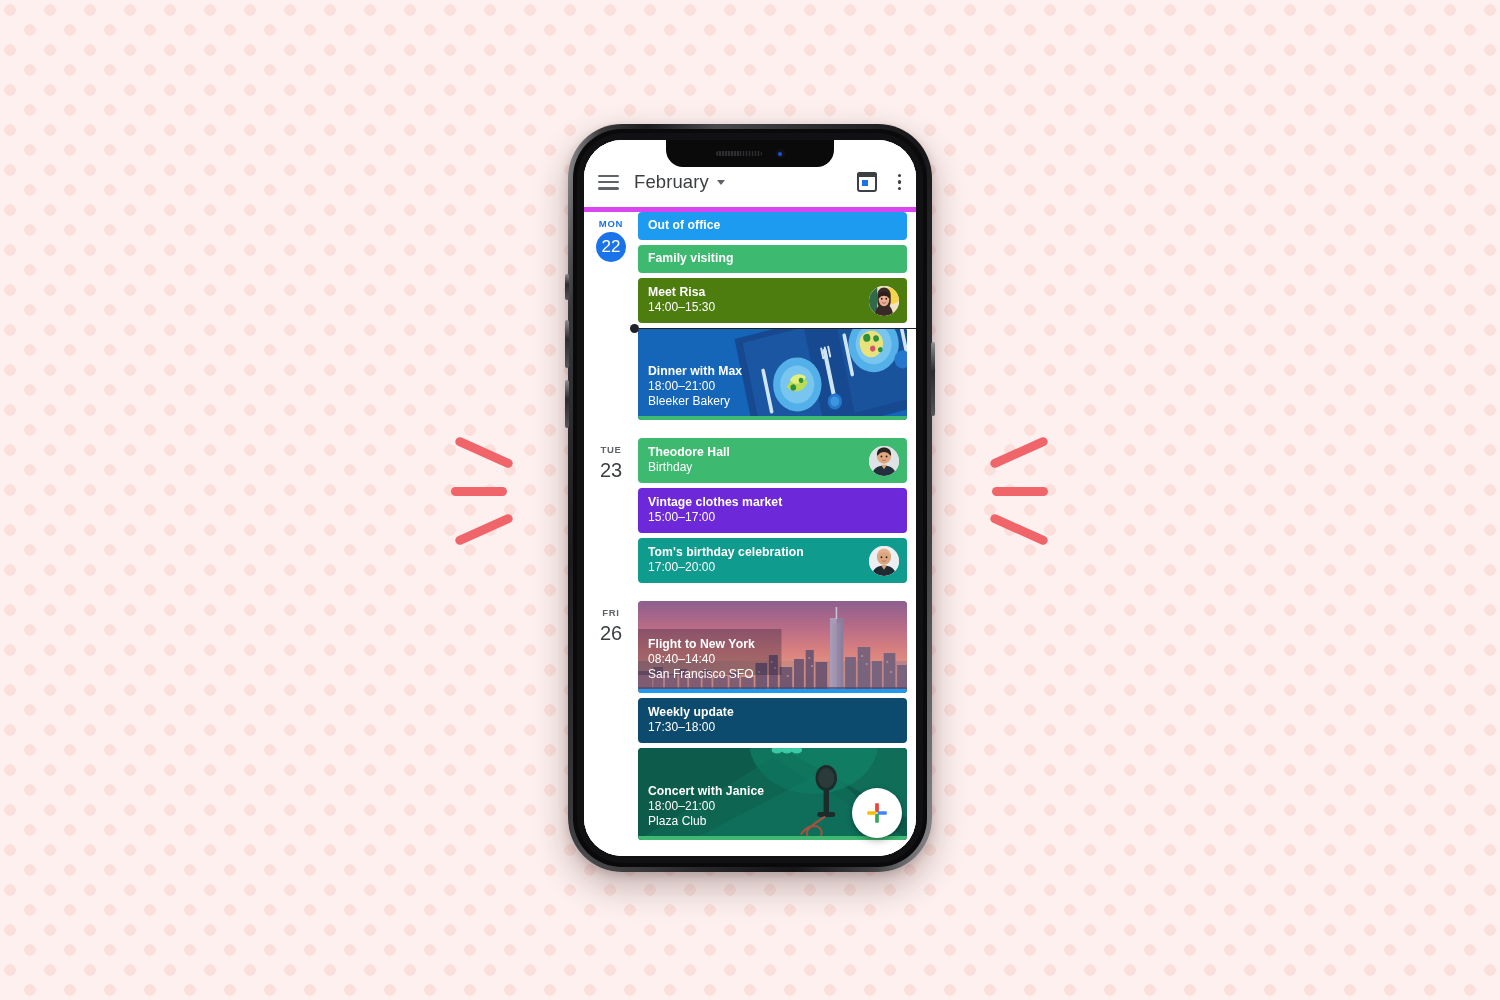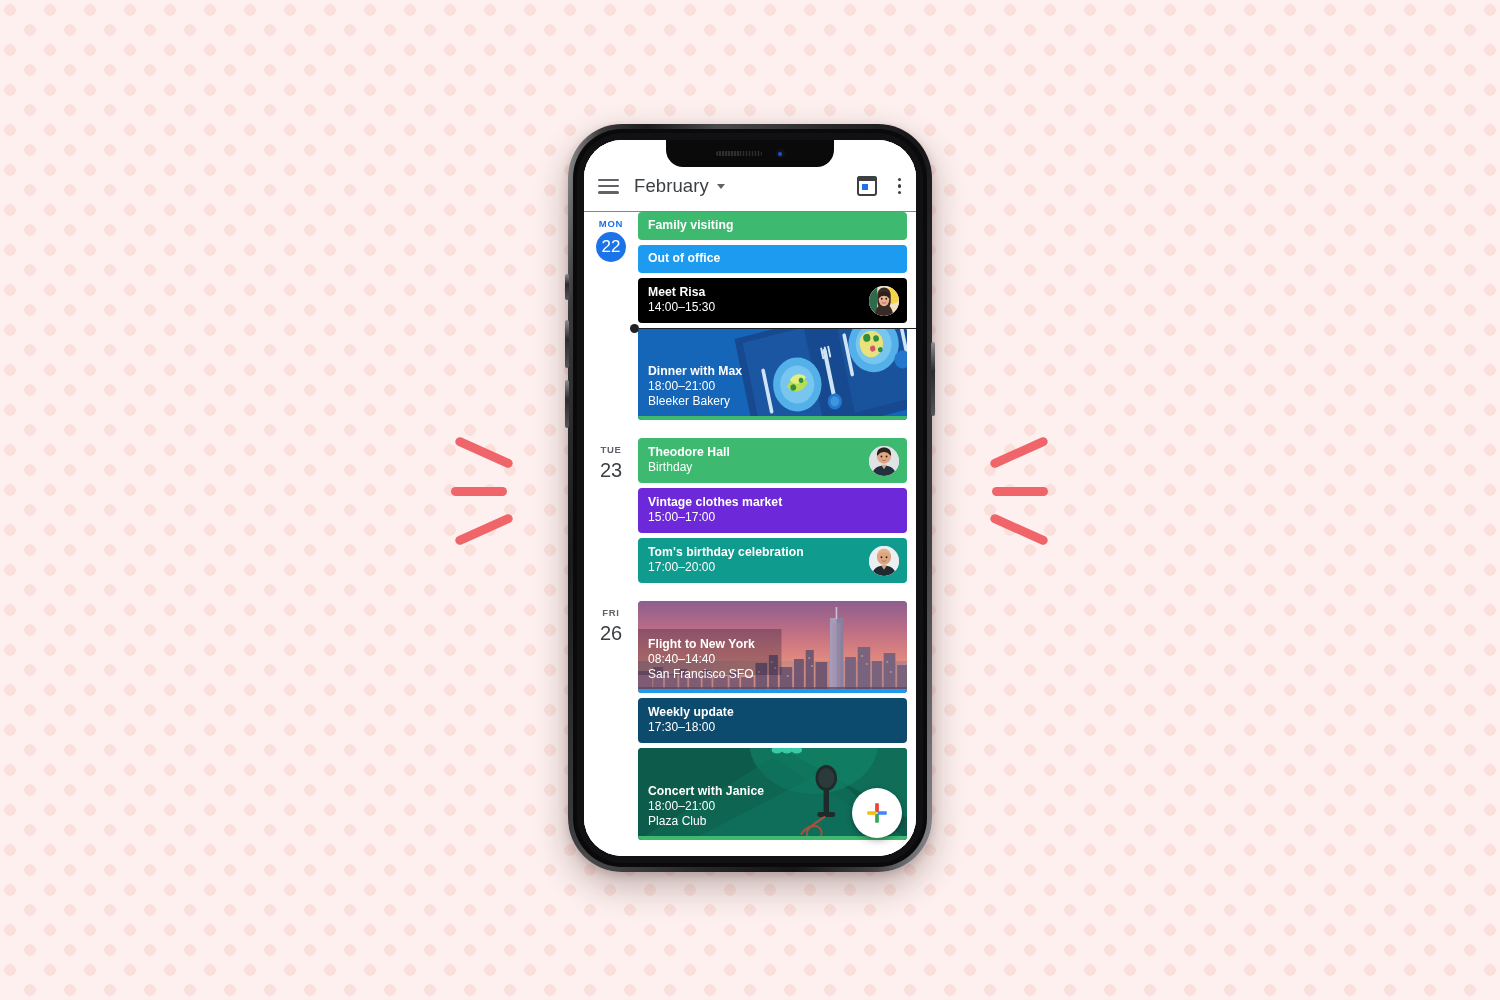--- a/index.html
+++ b/index.html
@@ -138,21 +138,21 @@
     background: #fff;
   }
   .appbar {
     height: 72px;
     flex: 0 0 72px;
     display: flex;
     align-items: flex-end;
     padding: 0 14px 8px 14px;
     box-sizing: border-box;
     background: #fff;
-    border-bottom: 1px solid #d946ef;
+    border-bottom: 5px solid #d946ef;
     position: relative;
     z-index: 6;
   }
   .appbar-inner {
     display: flex;
     align-items: center;
     width: 100%;
     height: 34px;
   }
   .hamburger {
@@ -405,31 +405,31 @@
         </div>
       </div>
 
       <div class="agenda" id="agenda">
           <div class="daygroup">
             <div class="daycol">
              <div class="dow today">MON</div>
              <div class="dnum today">22</div>
            </div>
             <div class="events">
+              <div class="ev compact" style="background:#1d9bf0">
+                <div class="ev-body">
+               <div class="ev-title">Out of office</div>
+                </div>
+              </div>
               <div class="ev compact" style="background:#3dba70">
                 <div class="ev-body">
                <div class="ev-title">Family visiting</div>
                 </div>
               </div>
-              <div class="ev compact" style="background:#1d9bf0">
-                <div class="ev-body">
-               <div class="ev-title">Out of office</div>
-                </div>
-              </div>
-              <div class="ev" style="background:#000000">
+              <div class="ev" style="background:#4d7c0f">
                 <div class="ev-body">
                <div class="ev-title">Meet Risa</div>
                   <div class="ev-sub">14:00–15:30</div>
                 </div>
                 <div class="ev-avatar">
                   <svg viewBox="0 0 40 40">
       <rect width="40" height="40" fill="#f2e3c4"></rect>
       <circle cx="31" cy="13" r="11" fill="#f6d44a"></circle>
       <rect x="0" y="0" width="11" height="40" fill="#2f6b4a"></rect>
       <path d="M8 40c0-10 5-16 12-16s12 6 12 16z" fill="#3a2a25"></path>

